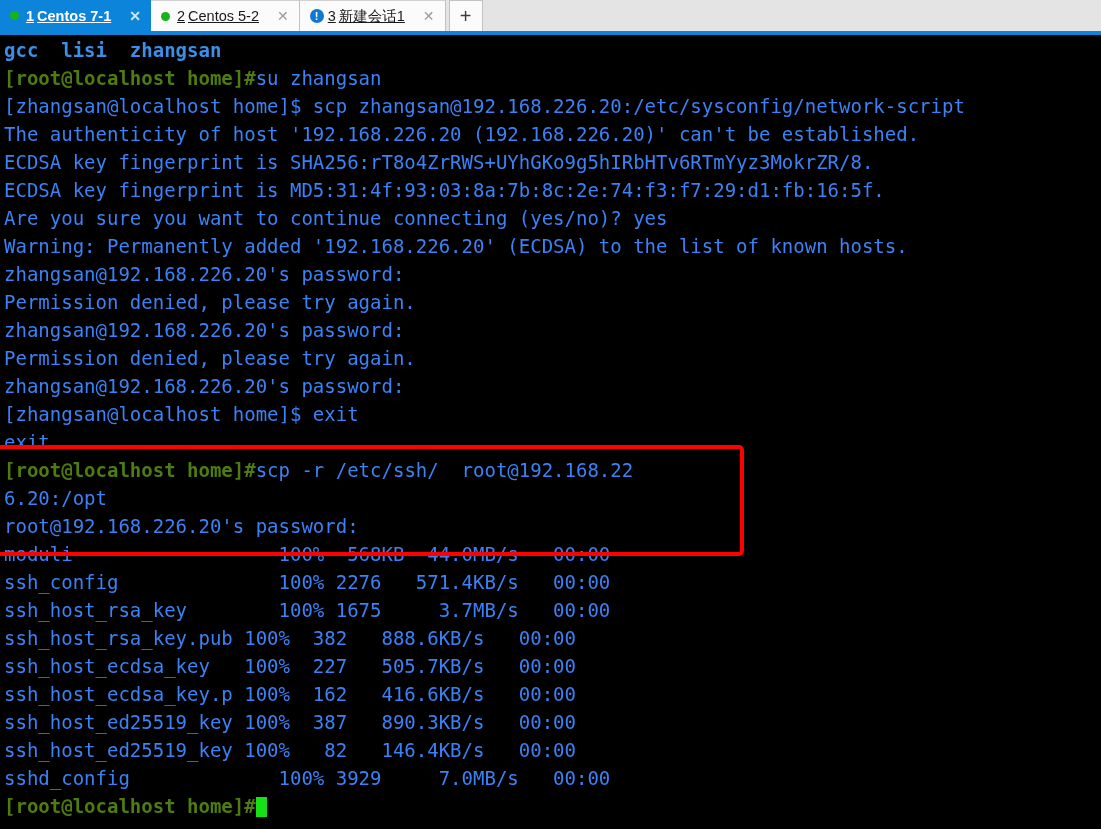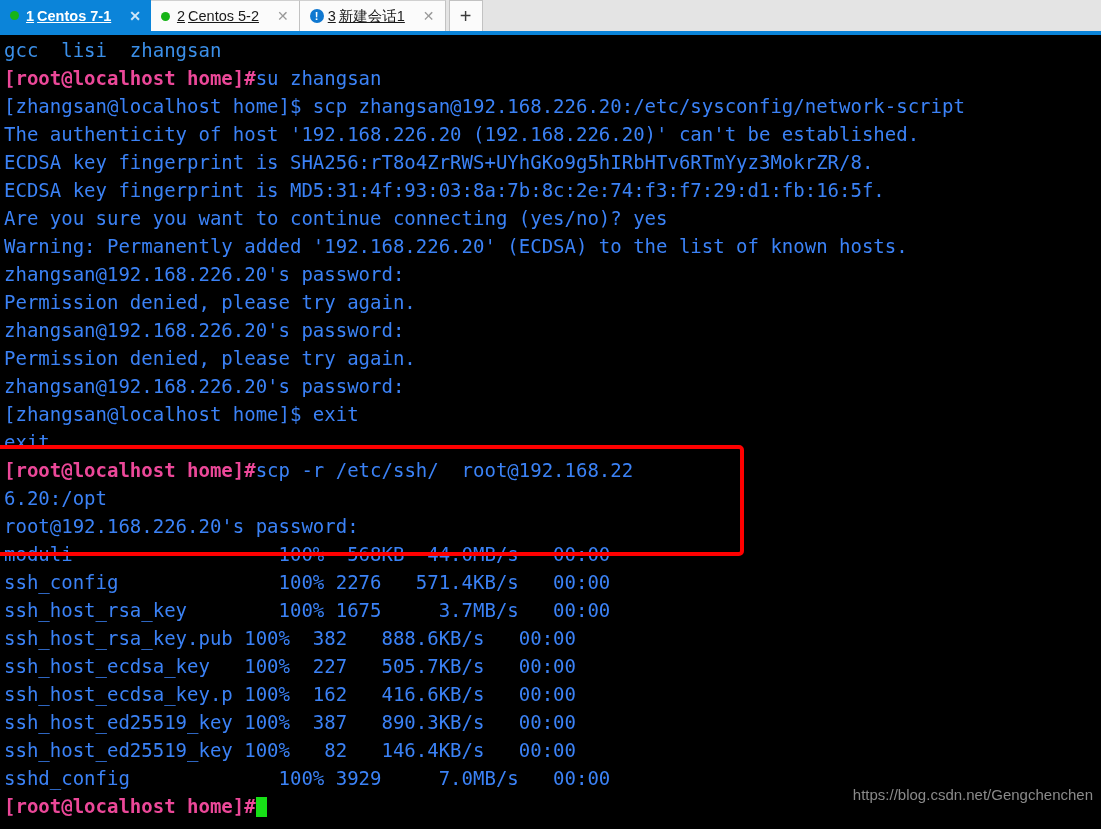--- a/index.html
+++ b/index.html
@@ -123,22 +123,22 @@
     top: 1px;
     width: 1100px;
     font-size: 19px;
     line-height: 28px;
     letter-spacing: 0px;
     white-space: pre;
     color: #d4d4d4;
   }
   .ln { height: 28px; white-space: pre; }
   .c-white   { color: #3b82f6; }
-  .c-cyan    { color: #ec4899; font-weight: bold; }
-  .c-blue    { color: #3b8fe8; font-weight: normal; }
+  .c-cyan    { color: #4d7c0f; font-weight: bold; }
+  .c-blue    { color: #3b8fe8; font-weight: bold; }
   .cursor {
     display: inline-block;
     width: 11px;
     height: 20px;
     background: #17e017;
     vertical-align: -4px;
   }
 
   
   #redbox {
@@ -186,14 +186,13 @@
       <span class="close">✕</span>
     </div>
     <div id="newtab">+</div>
     <div id="tabfill"></div>
   </div>
 <div id="blueline"></div>
 
 <div id="term">
   <div id="screen"><div class="ln"><span class="c-blue">gcc  lisi  zhangsan</span></div><div class="ln"><span class="c-cyan">[root@localhost home]#</span><span class="c-white">su zhangsan</span></div><div class="ln"><span class="c-white">[zhangsan@localhost home]$ scp zhangsan@192.168.226.20:/etc/sysconfig/network-script</span></div><div class="ln"><span class="c-white">The authenticity of host '192.168.226.20 (192.168.226.20)' can't be established.</span></div><div class="ln"><span class="c-white">ECDSA key fingerprint is SHA256:rT8o4ZrRWS+UYhGKo9g5hIRbHTv6RTmYyz3MokrZR/8.</span></div><div class="ln"><span class="c-white">ECDSA key fingerprint is MD5:31:4f:93:03:8a:7b:8c:2e:74:f3:f7:29:d1:fb:16:5f.</span></div><div class="ln"><span class="c-white">Are you sure you want to continue connecting (yes/no)? yes</span></div><div class="ln"><span class="c-white">Warning: Permanently added '192.168.226.20' (ECDSA) to the list of known hosts.</span></div><div class="ln"><span class="c-white">zhangsan@192.168.226.20's password:</span></div><div class="ln"><span class="c-white">Permission denied, please try again.</span></div><div class="ln"><span class="c-white">zhangsan@192.168.226.20's password:</span></div><div class="ln"><span class="c-white">Permission denied, please try again.</span></div><div class="ln"><span class="c-white">zhangsan@192.168.226.20's password:</span></div><div class="ln"><span class="c-white">[zhangsan@localhost home]$ exit</span></div><div class="ln"><span class="c-white">exit</span></div><div class="ln"><span class="c-cyan">[root@localhost home]#</span><span class="c-white">scp -r /etc/ssh/  root@192.168.22</span></div><div class="ln"><span class="c-white">6.20:/opt</span></div><div class="ln"><span class="c-white">root@192.168.226.20's password:</span></div><div class="ln"><span class="c-white">moduli                  100%  568KB  44.0MB/s   00:00</span></div><div class="ln"><span class="c-white">ssh_config              100% 2276   571.4KB/s   00:00</span></div><div class="ln"><span class="c-white">ssh_host_rsa_key        100% 1675     3.7MB/s   00:00</span></div><div class="ln"><span class="c-white">ssh_host_rsa_key.pub 100%  382   888.6KB/s   00:00</span></div><div class="ln"><span class="c-white">ssh_host_ecdsa_key   100%  227   505.7KB/s   00:00</span></div><div class="ln"><span class="c-white">ssh_host_ecdsa_key.p 100%  162   416.6KB/s   00:00</span></div><div class="ln"><span class="c-white">ssh_host_ed25519_key 100%  387   890.3KB/s   00:00</span></div><div class="ln"><span class="c-white">ssh_host_ed25519_key 100%   82   146.4KB/s   00:00</span></div><div class="ln"><span class="c-white">sshd_config             100% 3929     7.0MB/s   00:00</span></div><div class="ln"><span class="c-cyan">[root@localhost home]#</span><span class="cursor"></span></div></div>
   <div id="redbox"></div>
-  <div id="watermark">https://blog.csdn.net/Gengchenchen</div>
 </div>
 
 </body></html>

